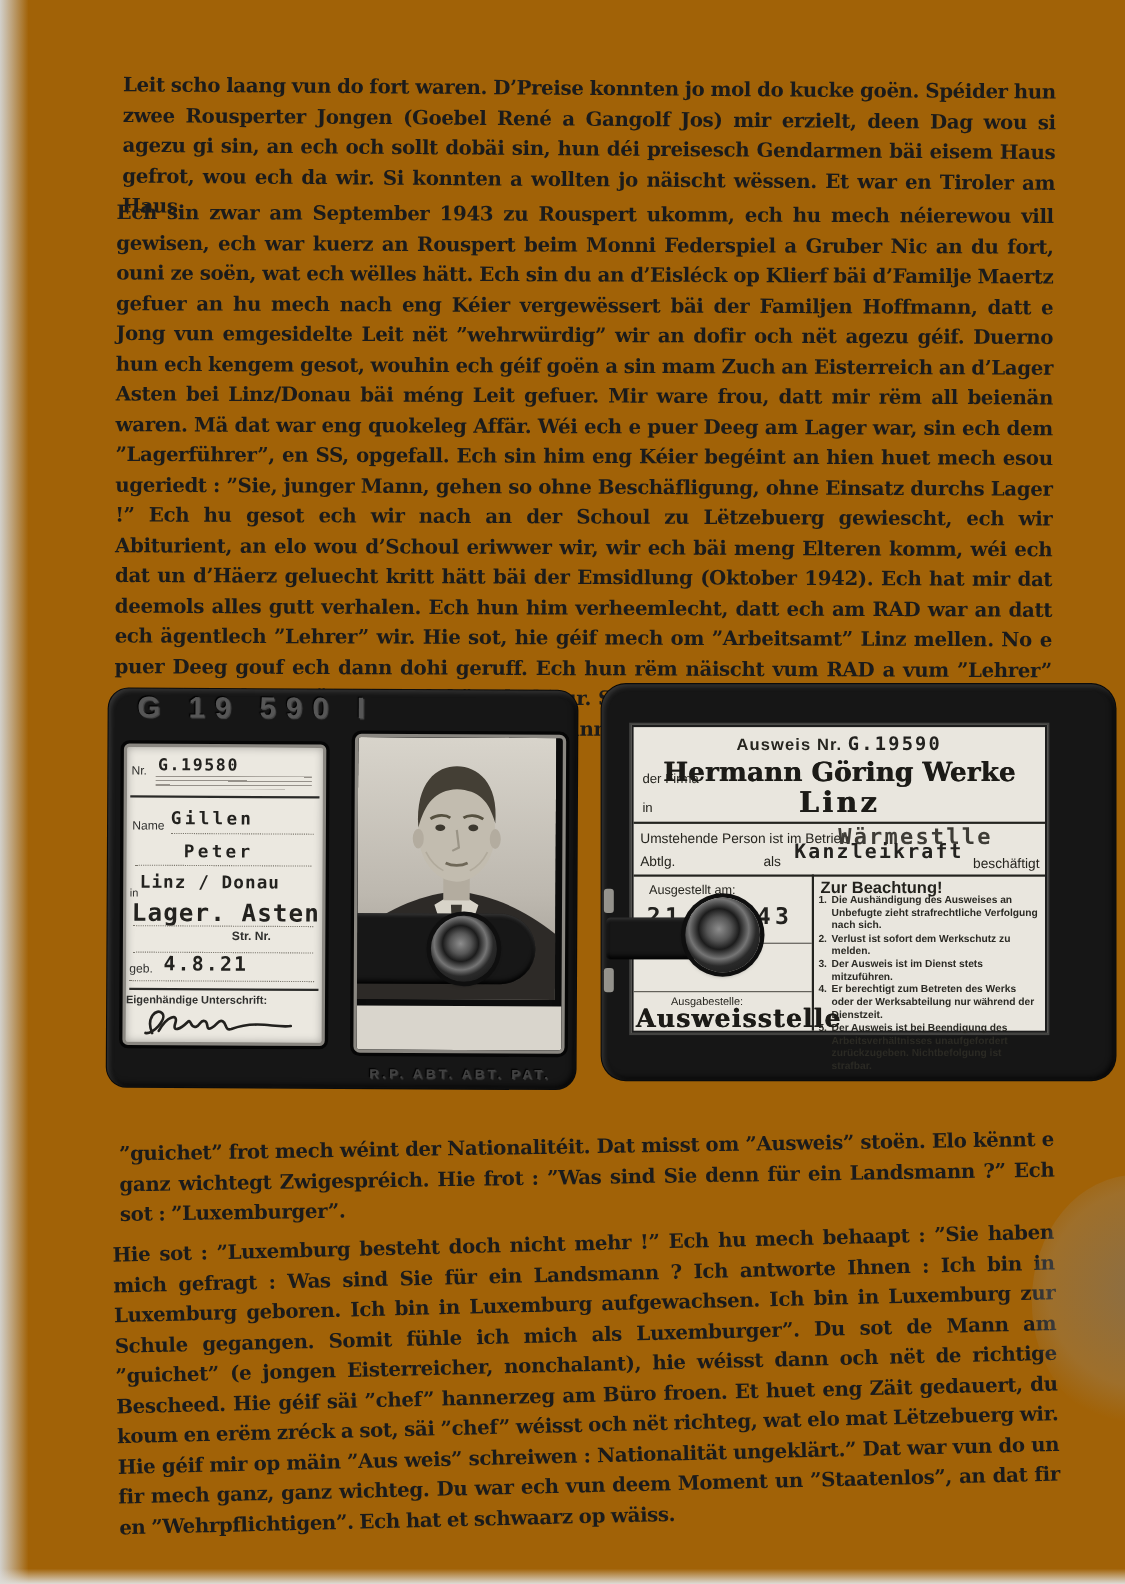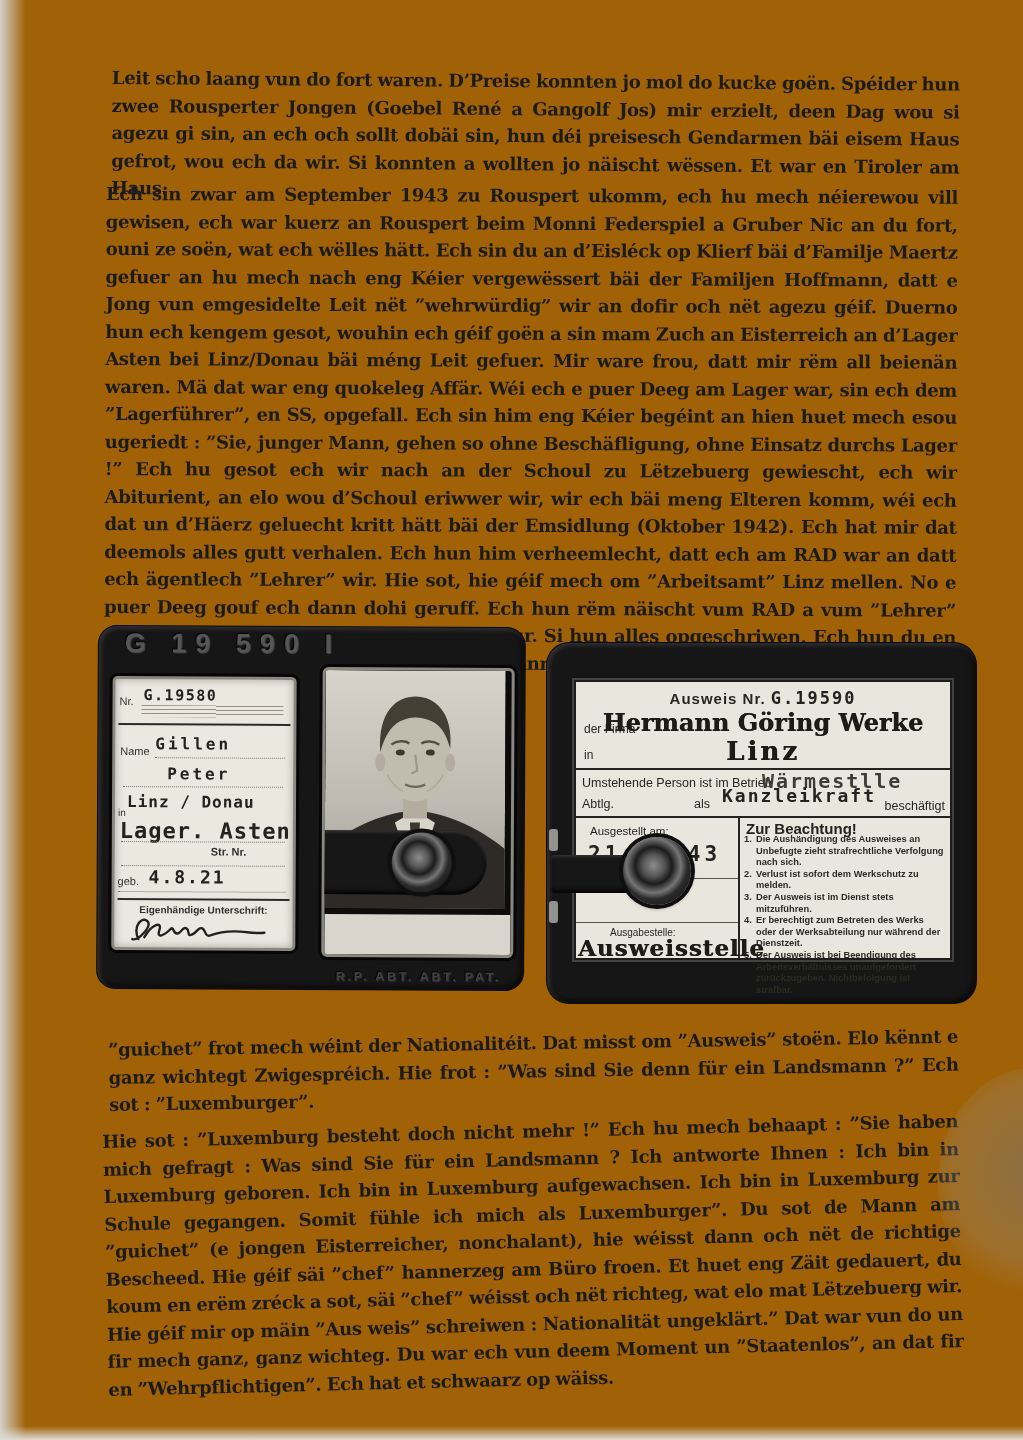--- a/index.html
+++ b/index.html
@@ -15,21 +15,21 @@
         transform-origin:left top;margin:0;}
   #p1{left:112px;top:64px;width:848px;transform:rotate(0.45deg);}
   #p2{left:106px;top:180px;width:852px;transform:rotate(0.25deg);}
   #p3{left:108px;top:1036px;width:850px;transform:rotate(-0.9deg);}
   #p4{left:102px;top:1128px;width:856px;transform:rotate(-1.4deg);}
 
   
   .card{position:absolute;background:#161616;box-shadow:inset 2px 2px 5px rgba(160,160,160,.25),
         inset -2px -2px 6px rgba(0,0,0,.8), 0 0 0 1px #0b0b0b;}
   .card-left{left:98px;top:627px;width:426px;height:362px;border-radius:18px;transform:rotate(0.3deg);}
-  .card-right{left:547px;top:643px;width:429px;height:360px;border-radius:22px;}
+  .card-right{left:547px;top:622px;width:467px;height:360px;border-radius:22px;}
 
   .emboss-top{position:absolute;left:26px;top:2px;font-family:"Liberation Sans",sans-serif;
         font-weight:700;font-size:27px;letter-spacing:9px;color:#565656;
         text-shadow:-1px -1px 1px rgba(0,0,0,.95),1px 1px 1px rgba(150,150,150,.4);}
   .emboss-bottom{position:absolute;right:22px;bottom:6px;font-family:"Liberation Sans",sans-serif;
         font-weight:700;font-size:12px;letter-spacing:3px;color:#424242;
         text-shadow:-1px -1px 1px rgba(0,0,0,.9),1px 1px 1px rgba(140,140,140,.35);}
 
   .window{position:absolute;border:3px solid #8a8781;box-shadow:0 0 0 3px #060606, inset 0 0 8px rgba(0,0,0,.3);}
   .lc-form{left:14px;top:50px;width:178px;height:268px;background:#ebe8e0;border-radius:5px;}
@@ -120,21 +120,21 @@
       <span class="typed" style="left:5px;top:139px;font-size:22px;letter-spacing:1px;">Lager. Asten</span>
       <div class="dotline" style="left:6px;top:162px;width:164px;"></div>
       <span class="lbl" style="left:96px;top:166px;font-size:11px;font-weight:700;">Str. Nr.</span>
       <div class="dotline" style="left:6px;top:186px;width:164px;"></div>
 
       <span class="lbl" style="left:3px;top:196px;font-size:11px;">geb.</span>
       <span class="typed" style="left:34px;top:187px;font-size:18px;letter-spacing:2px;">4.8.21</span>
       <div class="dotline" style="left:3px;top:212px;width:168px;"></div>
       <div class="thickline" style="left:3px;right:3px;top:219px;"></div>
 
-      <span class="lbl" style="left:0;top:225px;width:100%;text-align:center;font-size:10px;font-weight:700;">Eigenhändige Unterschrift:</span>
+      <span class="lbl" style="left:0;top:225px;width:100%;font-size:10px;font-weight:700;">Eigenhändige Unterschrift:</span>
       <svg class="sig-svg" width="156" height="32" viewBox="0 0 156 32" aria-label="signature">
         <path d="M16 26 C10 12 20 3 25 8 C30 13 16 28 10 26 M22 24 C30 10 40 8 37 17 C34 26 42 22 48 16 C52 12 50 22 56 20 C60 18.5 60 13 64 15 C68 17 64 24 70 21 C76 18 76 13 80 15 C84 17 82 24 88 22 C96 19 104 17 118 18 C126 18.5 134 20 142 19" stroke="#22211e" stroke-width="2.4" fill="none" stroke-linecap="round"></path>
       </svg>
     </div>
 
     <div class="window lc-photo">
       <svg width="180" height="238" viewBox="0 0 180 238">
         <defs>
           <linearGradient id="bg" x1="0" y1="0" x2="0" y2="1">
             <stop offset="0" stop-color="#d8d4cb"></stop>

